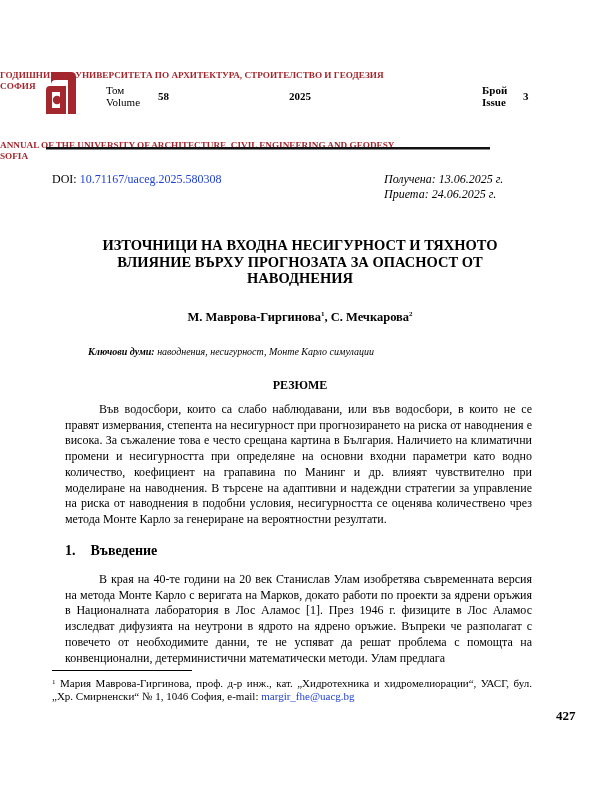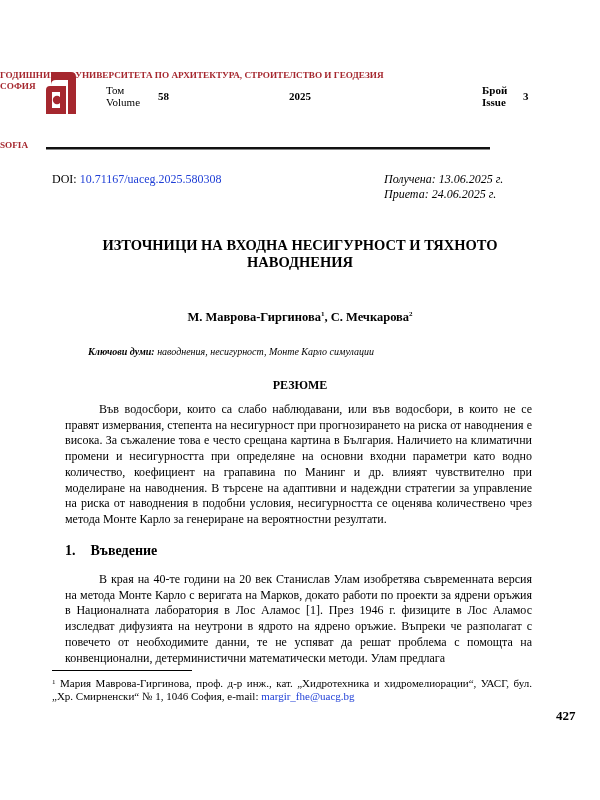--- a/index.html
+++ b/index.html
@@ -72,36 +72,38 @@
 </div>
 <div class="abs vol-num">58</div>
 <div class="abs year">2025</div>
 <div class="abs issue-label">
   <div>Брой</div>
   <div>Issue</div>
 </div>
 <div class="abs issue-num">3</div>
 
 <div class="abs hdr-line red" style="top:120px;">
+  <div>ANNUAL OF THE UNIVERSITY OF ARCHITECTURE, CIVIL ENGINEERING AND GEODESY</div>
   <div>SOFIA</div>
 </div>
 
 <div class="abs rule"></div>
 
 <div class="abs doi">
   <span>DOI:</span>
   <a href="#">10.71167/uaceg.2025.580308</a>
 </div>
 <div class="abs dates">
   <div>Получена: 13.06.2025 г.</div>
   <div>Приета: 24.06.2025 г.</div>
 </div>
 
 <div class="abs title">
   <div>ИЗТОЧНИЦИ НА ВХОДНА НЕСИГУРНОСТ И ТЯХНОТО</div>
+  <div>ВЛИЯНИЕ ВЪРХУ ПРОГНОЗАТА ЗА ОПАСНОСТ ОТ</div>
   <div>НАВОДНЕНИЯ</div>
 </div>
 
 <div class="abs authors">
   <span>М. Маврова-Гиргинова</span><sup>1</sup><span>, </span><span>С. Мечкарова</span><sup>2</sup>
 </div>
 
 <div class="abs keywords">
   <b>Ключови думи:</b>
   <span>наводнения, несигурност, Монте Карло симулации</span>

